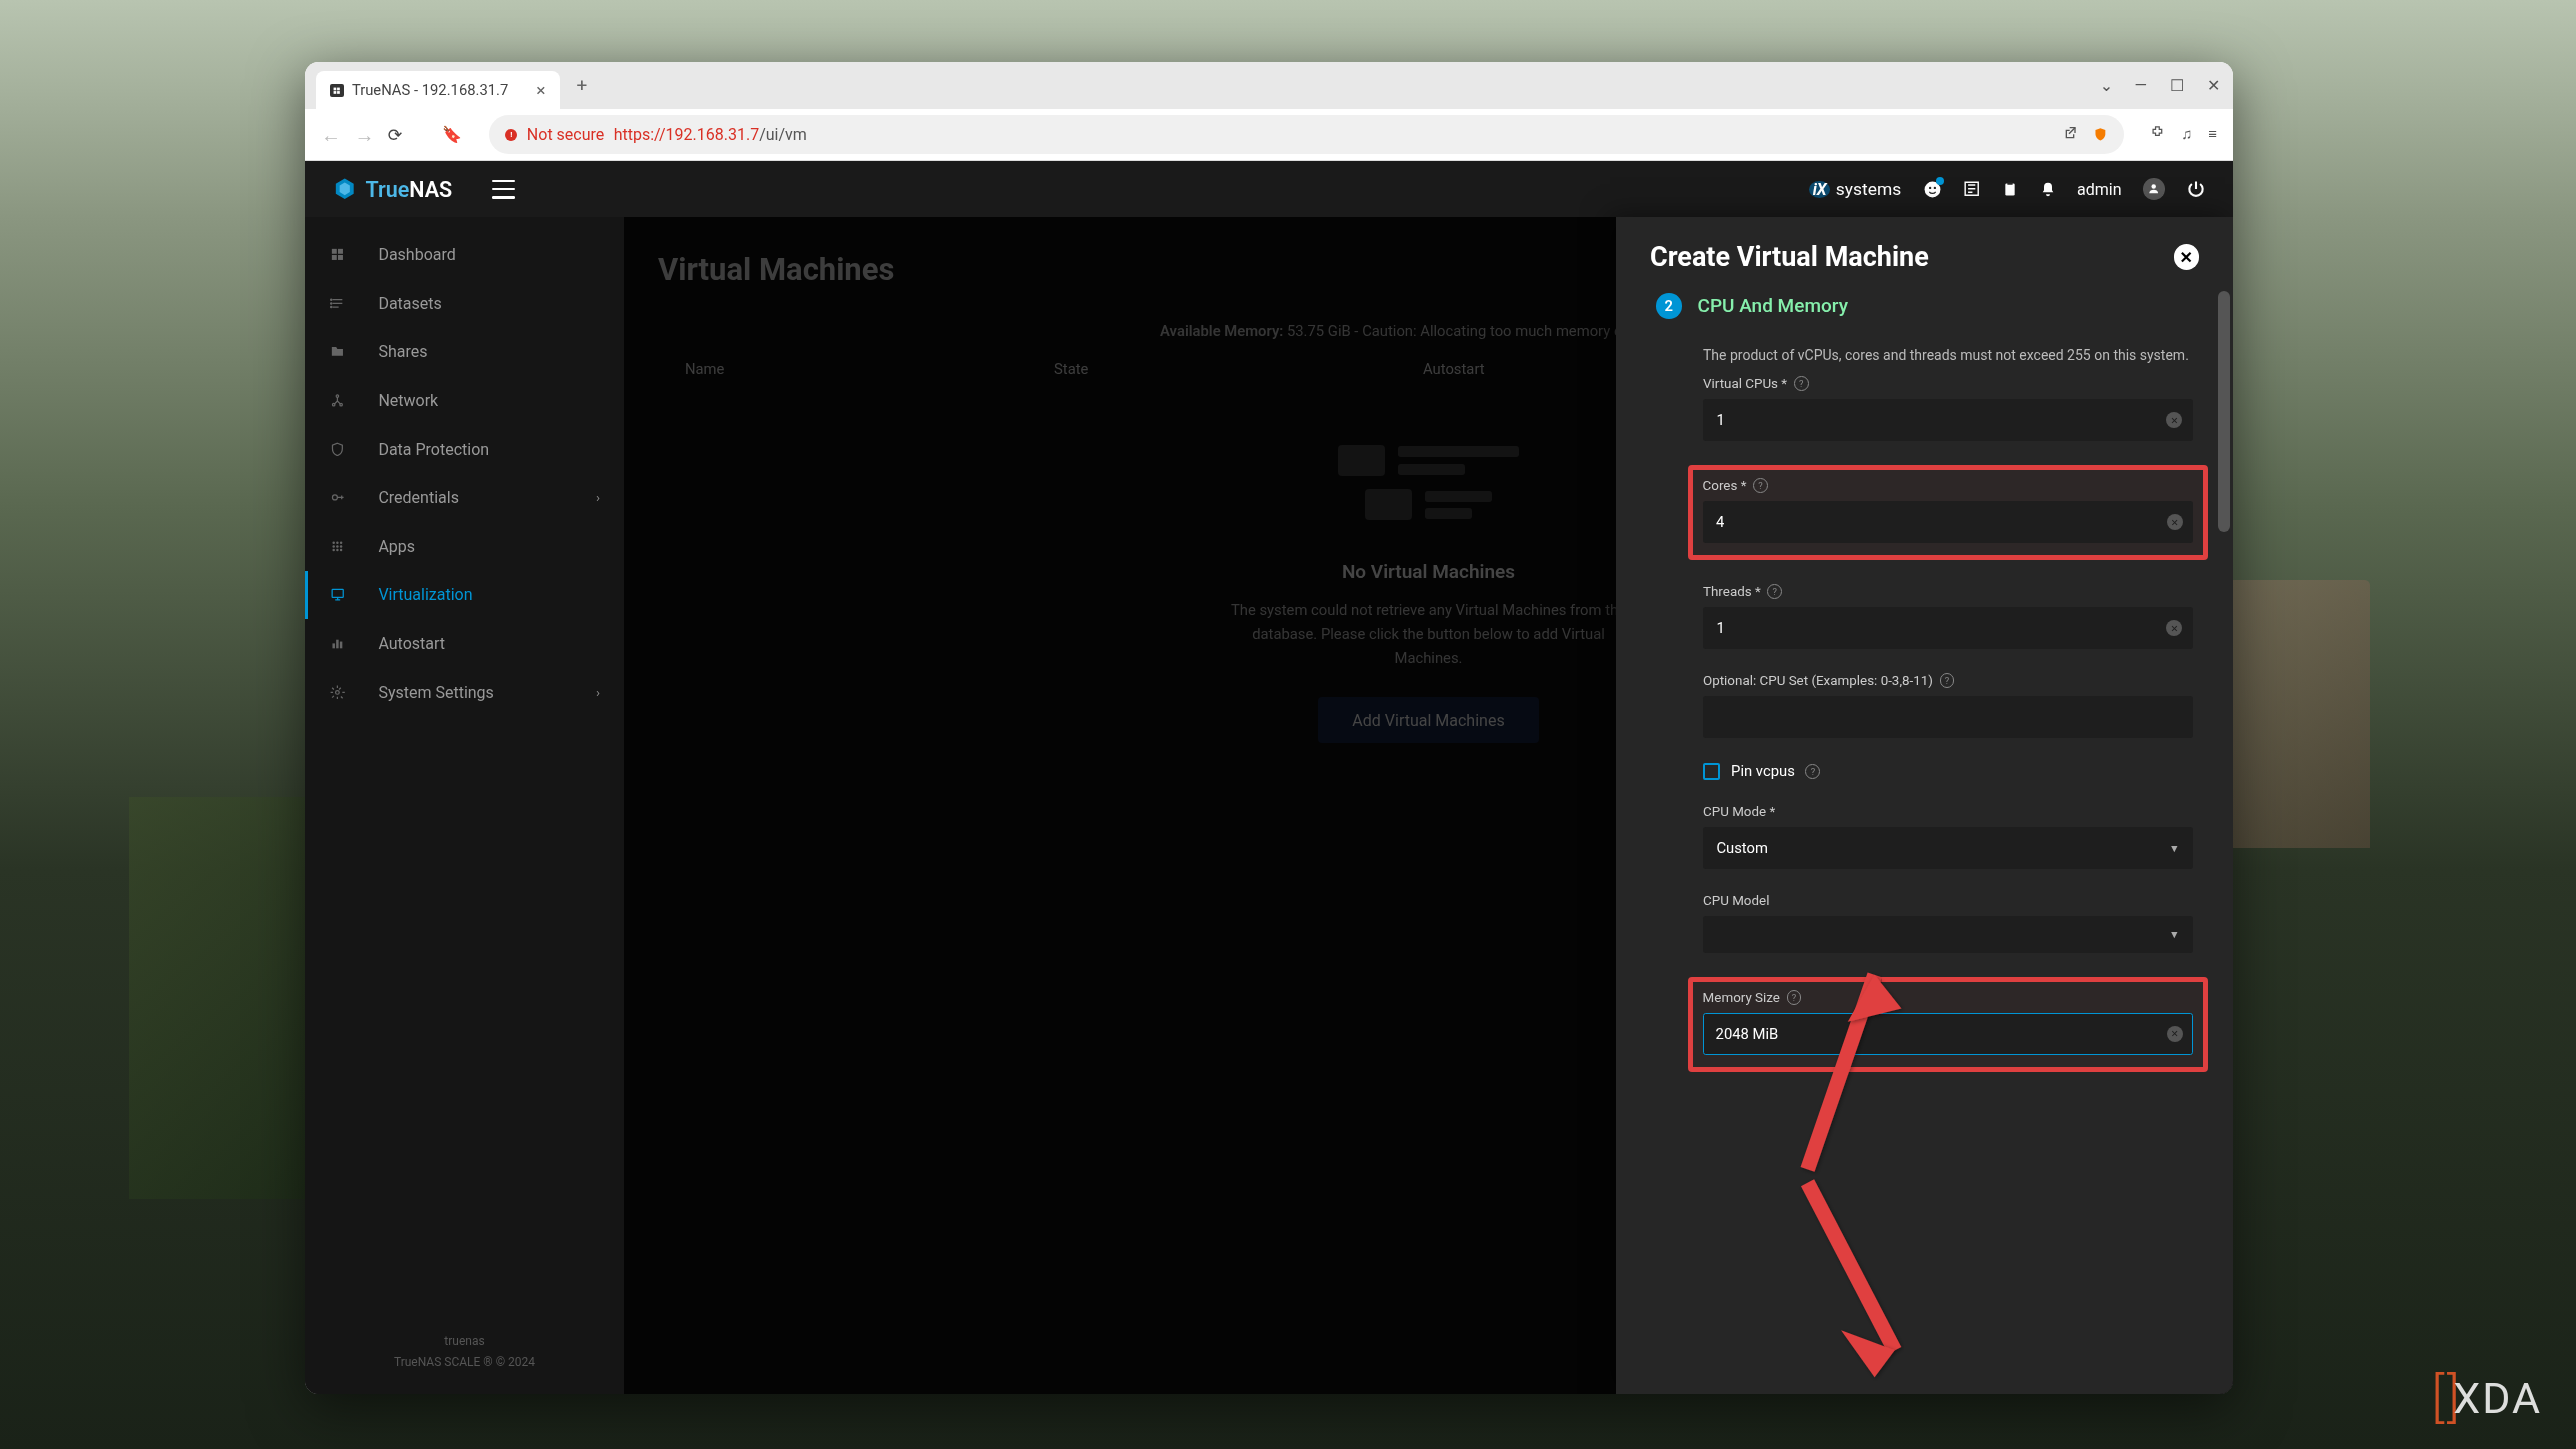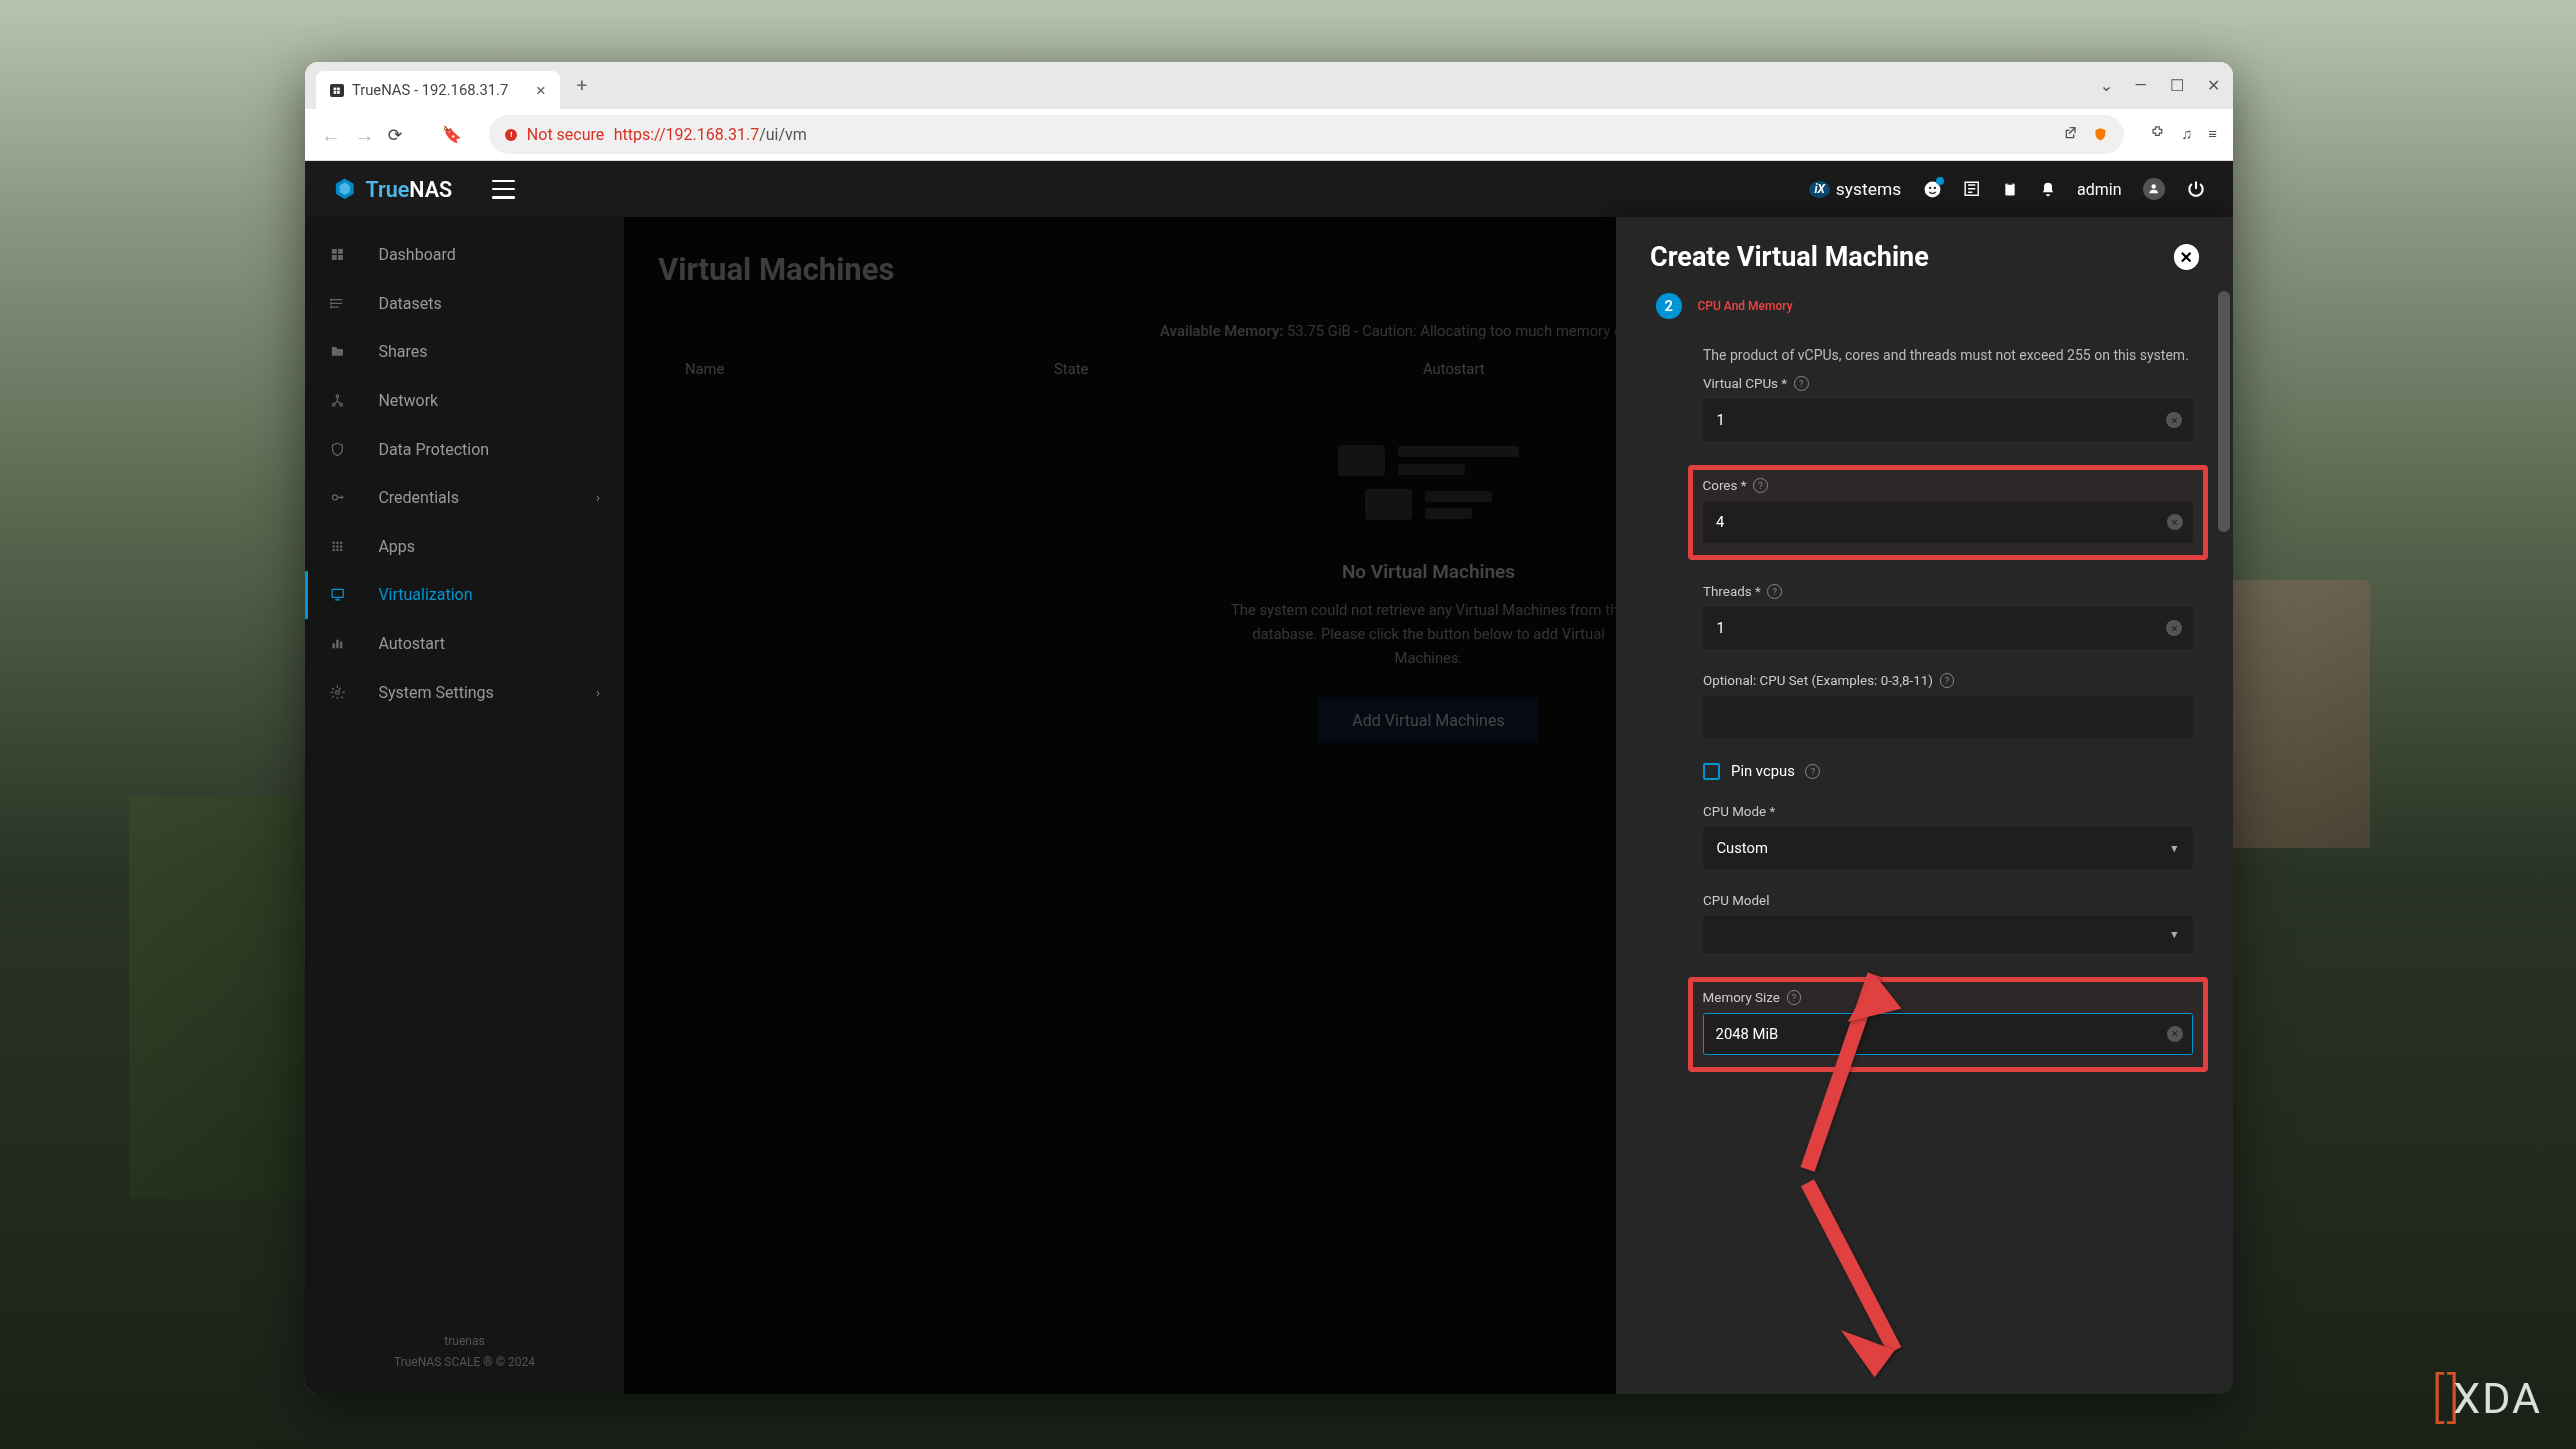--- a/index.html
+++ b/index.html
@@ -38,21 +38,21 @@
 .top-bar{height:56px;background:#1a1a1a;display:flex;align-items:center;padding:0 27px;gap:20px}
 .logo-area{display:flex;align-items:center;gap:8px}
 .logo-icon{width:25.5px;height:25.5px}
 .logo-text{font-size:21.5px;font-weight:600}
 .logo-text .true{color:#4db8e8}
 .logo-text .nas{color:#fff}
 .menu-toggle{width:23px;height:19px;display:flex;flex-direction:column;justify-content:space-between;cursor:pointer;margin-left:20px}
 .menu-toggle span{height:2.7px;background:#fff;border-radius:1.3px}
 .top-right{margin-left:auto;display:flex;align-items:center;gap:21.5px}
 .ix-logo{display:flex;align-items:center;gap:5.4px;color:#fff;font-size:17.4px}
-.ix-badge{width:21.5px;height:17px;background:#0c4a6e;border-radius:50%;display:flex;align-items:center;justify-content:center;color:#fff;font-weight:bold;font-size:12px;font-style:italic}
+.ix-badge{width:21.5px;height:17px;background:#0c4a6e;border-radius:50%;display:flex;align-items:center;justify-content:center;color:#fff;font-weight:bold;font-size:16px;font-style:italic}
 .top-icon{color:#fff;font-size:17.4px;cursor:pointer;position:relative;display:flex;align-items:center;justify-content:center}
 .top-icon.badge::after{content:'';position:absolute;top:-2.7px;right:-2.7px;width:8px;height:8px;background:#0095d5;border-radius:50%}
 .user-label{color:#fff;font-size:16px}
 .user-avatar{width:21.5px;height:21.5px;background:#555;border-radius:50%;display:flex;align-items:center;justify-content:center}
 .power-icon{width:20px;height:20px}
 .body-area{flex:1;display:flex;position:relative}
 .sidebar{width:319px;background:#151515;display:flex;flex-direction:column;padding-top:13.4px}
 .nav-item{display:flex;align-items:center;gap:32px;padding:14.8px 24px;color:#999;font-size:16px;cursor:pointer;position:relative}
 .nav-item.active{border-left:3.4px solid #0095d5;padding-left:21px;color:#0095d5}
 .nav-icon{width:17.4px;height:17.4px;display:flex;align-items:center;justify-content:center;opacity:0.7}
@@ -76,21 +76,21 @@
 .empty-title{font-size:19px;font-weight:600;color:#999;margin-bottom:16px}
 .empty-desc{font-size:14.8px;color:#777;line-height:1.6;margin-bottom:27px}
 .add-btn{display:inline-block;padding:13.4px 34px;background:#0f172a;color:#999;font-size:16px;border-radius:4px;cursor:pointer}
 .overlay-dim{position:absolute;inset:0;background:rgba(0,0,0,0.55);pointer-events:none}
 .side-panel{position:absolute;right:0;top:0;width:617px;height:100%;background:#262626;box-shadow:-6.7px 0 27px rgba(0,0,0,0.5);display:flex;flex-direction:column;z-index:10}
 .panel-header{display:flex;align-items:center;justify-content:space-between;padding:24px 34px 20px}
 .panel-title{font-size:27px;font-weight:700;color:#fff}
 .panel-close{width:25.5px;height:25.5px;background:#fff;border-radius:50%;display:flex;align-items:center;justify-content:center;cursor:pointer;font-size:16px;color:#000;font-weight:bold}
 .step-header{display:flex;align-items:center;gap:16px;padding:0 40px 13.4px}
 .step-num{width:25.5px;height:25.5px;background:#0095d5;border-radius:50%;display:flex;align-items:center;justify-content:center;color:#fff;font-size:14.8px;font-weight:600}
-.step-title{font-size:12px;color:#ef4444;font-weight:500}
+.step-title{font-size:19px;color:#86efac;font-weight:500}
 .panel-body{flex:1;overflow-y:auto;padding:13.4px 40px 27px 87px}
 .help-text{color:#bbb;font-size:14px;line-height:1.5;margin-bottom:10px}
 .form-group{margin-bottom:24px;position:relative}
 .form-label{display:flex;align-items:center;gap:6.7px;color:#ccc;font-size:13.4px;margin-bottom:8px}
 .help-circle{width:14.8px;height:14.8px;border:1.3px solid #888;border-radius:50%;display:flex;align-items:center;justify-content:center;font-size:9.4px;color:#888}
 .form-input{width:100%;background:#1e1e1e;border:none;border-radius:2.7px;padding:12px 34px 12px 13.4px;color:#fff;font-size:14.8px;outline:none;position:relative}
 .form-input.focused{border:1.3px solid #0095d5;padding:10.7px 32px 10.7px 12px}
 .input-wrap{position:relative}
 .clear-btn{position:absolute;right:10.7px;top:50%;transform:translateY(-50%);width:16px;height:16px;background:#555;border-radius:50%;display:flex;align-items:center;justify-content:center;font-size:9.4px;color:#1e1e1e;cursor:pointer}
 .form-select{width:100%;background:#1e1e1e;border:none;border-radius:2.7px;padding:12px 13.4px;color:#fff;font-size:14.8px;display:flex;justify-content:space-between;align-items:center;cursor:pointer}

